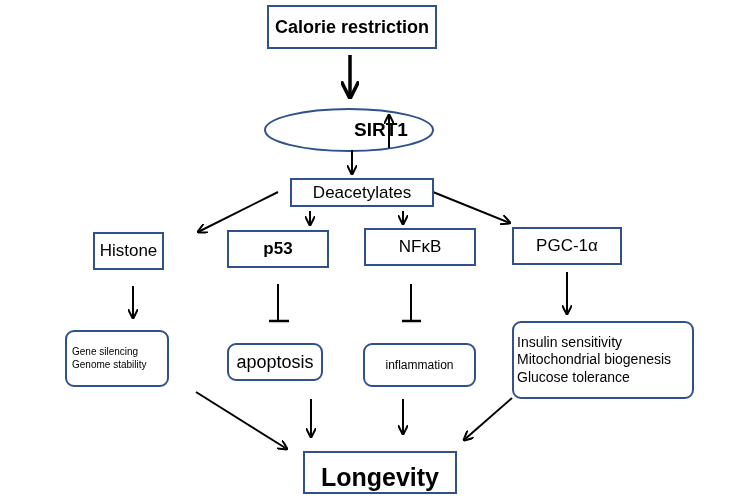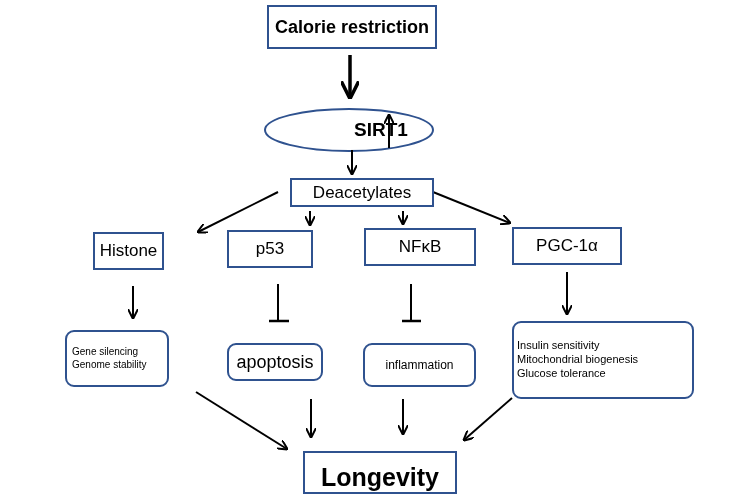--- a/index.html
+++ b/index.html
@@ -66,21 +66,21 @@
 <span class="ell-label" style="left:326px; top:119px;margin-left:28px;">SIRT1</span>
 
 <div class="node rect" style="left:290px; top:178px; width:144px; height:29px; font-size:17px;">
   <span>Deacetylates</span>
 </div>
 
 <div class="node rect" style="left:93px; top:232px; width:71px; height:38px; font-size:17px;">
   <span>Histone</span>
 </div>
 
-<div class="node rect" style="left:227px; top:230px; width:86px; height:38px; font-size:17px;">
+<div class="node rect" style="left:227px; top:230px; width:102px; height:38px; font-size:17px;font-weight:bold;">
   <span>p53</span>
 </div>
 
 <div class="node rect" style="left:364px; top:228px; width:112px; height:38px; font-size:17px;">
   <span>NFκB</span>
 </div>
 
 <div class="node rect" style="left:512px; top:227px; width:110px; height:38px; font-size:17px;">
   <span>PGC-1α</span>
 </div>
@@ -91,21 +91,21 @@
 </div>
 
 <div class="node round" style="left:227px; top:343px; width:96px; height:38px; font-size:18px;">
   <span>apoptosis</span>
 </div>
 
 <div class="node round" style="left:363px; top:343px; width:113px; height:44px; font-size:12px;">
   <span>inflammation</span>
 </div>
 
-<div class="node round multi" style="left:512px; top:321px; width:182px; height:78px; font-size:11px; padding-left:3px;">
+<div class="node round multi" style="left:512px; top:321px; width:182px; height:78px; font-size:14px; padding-left:3px;">
   <span>Insulin sensitivity</span>
   <span>Mitochondrial biogenesis</span>
   <span>Glucose tolerance</span>
 </div>
 
 <div class="node rect title" style="left:303px; top:451px; width:154px; height:43px; font-size:25px;align-items:flex-end;">
   <span>Longevity</span>
 </div>
 
 </body></html>

